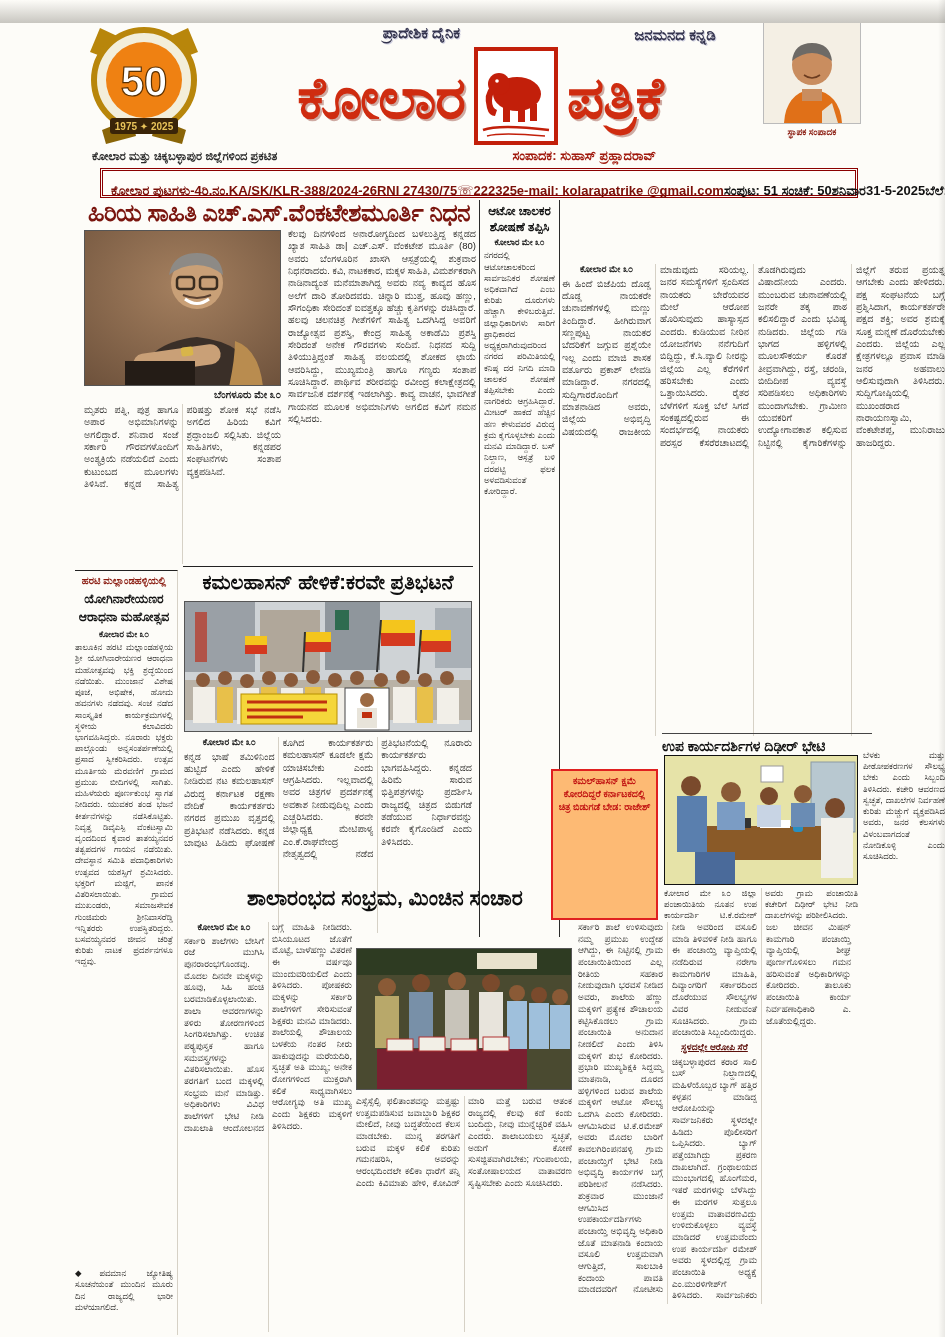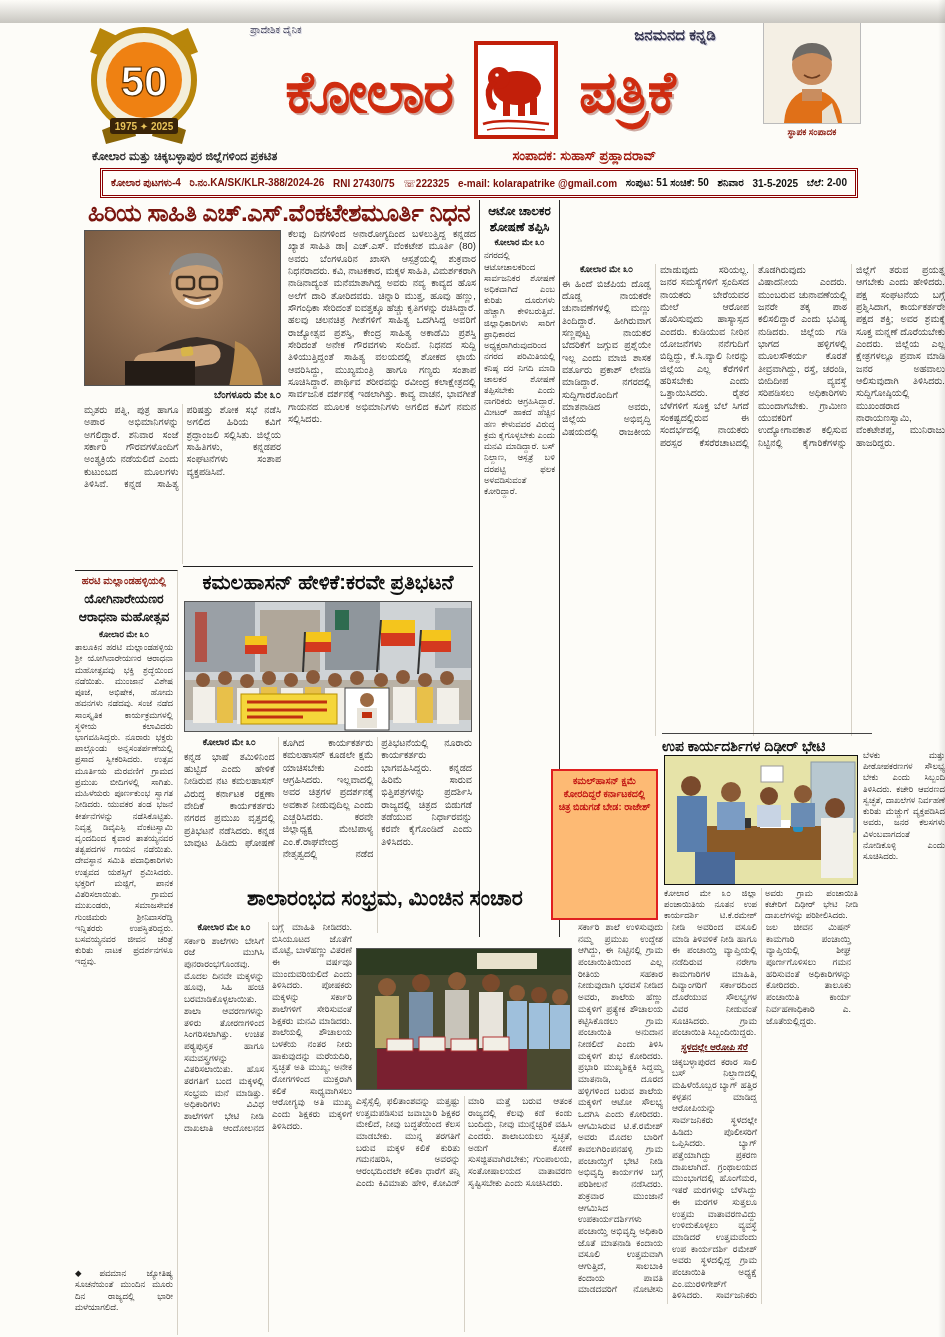--- a/index.html
+++ b/index.html
@@ -12,22 +12,22 @@
   .cols2{column-count:2;column-gap:8px;column-rule:1px solid #d6d1c6;}
   .cols3{column-count:3;column-gap:8px;column-rule:1px solid #d6d1c6;}
   .cols4{column-count:4;column-gap:9px;column-rule:1px solid #d6d1c6;}
   .fillauto{column-fill:auto;}
   .dateline{display:block;text-align:center;font-weight:bold;font-size:9px;color:#222;margin-bottom:2px;}
   .headline-maroon{color:#7a150e;font-weight:bold;text-align:center;}
   .headline-black{color:#0f0f0f;font-weight:bold;text-align:center;}
   .kicker{color:#8b1d12;font-weight:bold;font-size:10px;text-align:center;}
   .rule-top{border-top:1.5px solid #222;}
   .photo{border:1px solid #555;background:#ddd;overflow:hidden;}
-  .infobar{border:3px double #8b0000;background:#fffdf8;display:flex;align-items:center;
-           justify-content:space-between;padding:12px 8px;font-size:10px;white-space:nowrap;}
+  .infobar{border:3px double #8b0000;background:#fffdf8;display:flex;align-items:flex-start;
+           justify-content:space-between;padding:12px 8px;font-size:13px;white-space:nowrap;}
   .ib-red{color:#7a0f08;font-weight:bold;}
   .ib-dark{color:#111;font-weight:bold;}
   .subhead-u{font-weight:bold;text-decoration:underline;color:#5c0f0a;}
   .scan-bottom{position:absolute;left:0;top:1314;width:945px;height:23px;
                background:linear-gradient(#fdfcf8,#c8c6c0);}
   .scan-right{position:absolute;top:0;left:938px;width:7px;height:1337px;
               background:linear-gradient(90deg,rgba(0,0,0,0),rgba(0,0,0,0.08));}
 </style>
 </head>
 <body>
@@ -43,24 +43,24 @@
         <polygon points="20,112 50,100 54,118 24,126" fill="#8a6508"></polygon>
         <polygon points="104,112 74,100 70,118 100,126" fill="#8a6508"></polygon>
         <circle cx="62" cy="62" r="50" fill="#f3eeda" stroke="#b8860b" stroke-width="6"></circle>
         <circle cx="62" cy="62" r="38" fill="#ef8112"></circle>
         <text x="62" y="78" text-anchor="middle" font-size="42" font-weight="bold" fill="#ffffff" stroke="#5a3000" stroke-width="1.2">50</text>
         <rect x="28" y="100" width="68" height="16" rx="3" fill="#3a2408"></rect>
         <text x="62" y="112" text-anchor="middle" font-size="10" font-weight="bold" fill="#e8c35a">1975 ✦ 2025</text>
       </svg>
     </div>
 
-    <div class="abs" style="left:250px;top:24px;width:210px;text-align:left;font-weight:normal;font-size:10px;color:#33334d;text-shadow:1px 1px 0 #cfcfe0;">ಪ್ರಾದೇಶಿಕ ದೈನಿಕ</div>
+    <div class="abs" style="left:250px;top:24px;width:210px;text-align:right;font-weight:bold;font-size:15px;color:#33334d;text-shadow:1px 1px 0 #cfcfe0;">ಪ್ರಾದೇಶಿಕ ದೈನಿಕ</div>
     <div class="abs" style="left:580px;top:26px;width:190px;text-align:center;font-weight:bold;font-size:15px;color:#33334d;text-shadow:1px 1px 0 #cfcfe0;">ಜನಮನದ ಕನ್ನಡಿ</div>
 
-    <div class="abs" style="left:200px;top:36px;width:560px;height:112px;display:flex;align-items:center;justify-content:center;gap:20px;">
+    <div class="abs" style="left:200px;top:42px;width:560px;height:112px;display:flex;align-items:center;justify-content:center;gap:8px;">
       <span style="font-size:58px;font-weight:bold;color:#cf2c10;text-shadow:2px 2px 0 rgba(120,20,5,0.35);letter-spacing:-1px;">ಕೋಲಾರ</span>
       <span style="display:inline-block;">
         <svg width="86" height="100" viewBox="0 0 86 100">
           <rect x="3" y="3" width="80" height="94" fill="#fff" stroke="#c21f0a" stroke-width="4"></rect>
           <ellipse cx="44" cy="48" rx="24" ry="17" fill="#c21f0a"></ellipse>
           <circle cx="26" cy="38" r="11" fill="#c21f0a"></circle>
           <path d="M18,40 q-8,8 -4,22 q2,8 8,8 l2-6 q-5,-2 -5,-9 q0,-8 5,-12 z" fill="#c21f0a"></path>
           <rect x="30" y="60" width="7" height="16" fill="#c21f0a"></rect>
           <rect x="45" y="60" width="7" height="16" fill="#c21f0a"></rect>
           <rect x="57" y="58" width="7" height="17" fill="#c21f0a"></rect>

